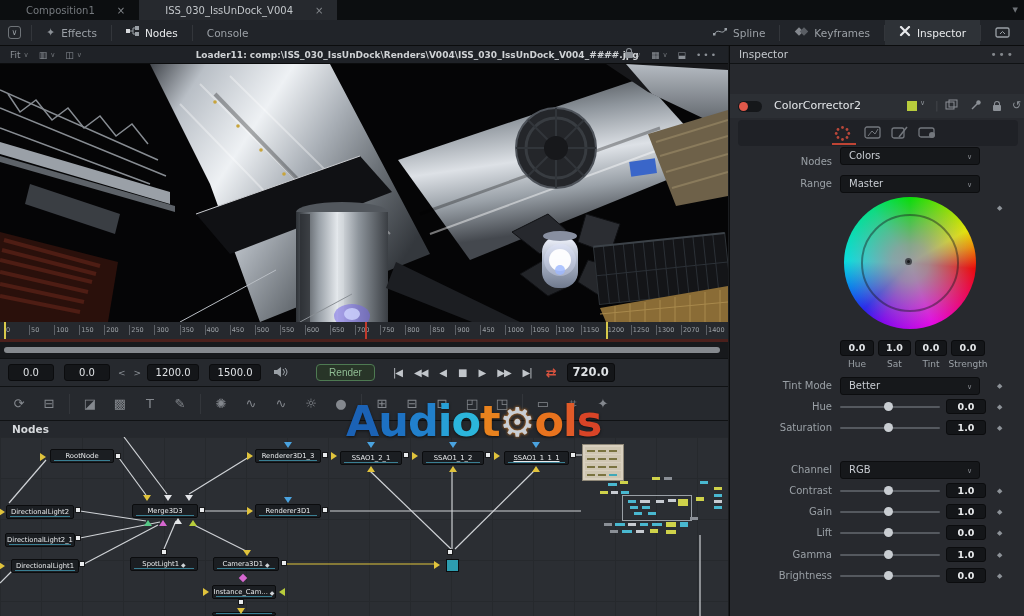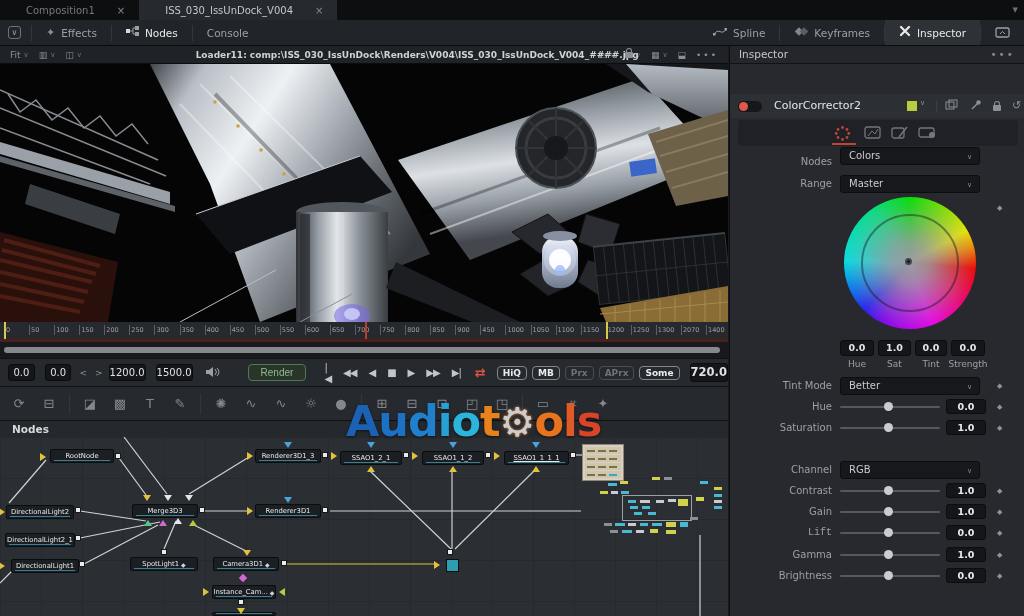--- a/index.html
+++ b/index.html
@@ -391,27 +391,20 @@
     <div id="tbuttons" style="display:flex;align-items:center;margin-left:12px">
         <span class="tbtn">|◀</span>
         <span class="tbtn">◀◀</span>
         <span class="tbtn">◀</span>
         <span class="tbtn">■</span>
         <span class="tbtn">▶</span>
         <span class="tbtn">▶▶</span>
         <span class="tbtn">▶|</span>
       </div>
     <span id="loop-btn">⇄</span>
-    <div id="flags" style="display:flex;align-items:center;margin-left:6px">
-        <span class="flag on">HiQ</span>
-        <span class="flag on">MB</span>
-        <span class="flag">Prx</span>
-        <span class="flag">APrx</span>
-        <span class="flag on">Some</span>
-      </div>
     <div class="vbox" style="width:48px;height:19px;line-height:17px;font-size:11.5px;font-weight:bold;margin-left:10px">720.0</div>
   </div>
 
   <div id="fxbar">
       <span class="fxicon" style="margin-left: 4px;">⟳</span>
       <span class="fxicon">⊟</span>
       <span class="fxdiv"></span>
       <span class="fxicon">◪</span>
       <span class="fxicon">▩</span>
       <span class="fxicon">T</span>
@@ -694,21 +687,21 @@
       <div class="ilabel" style="left: 7px; top: 439px;">Contrast</div>
       <div class="strack" style="top: 444px;"></div>
       <div class="sknob" style="left: 154px; top: 440px;"></div>
       <div class="sval" style="top: 437px;">1.0</div>
       <span class="kdiamond" style="top: 441px;">◆</span>
       <div class="ilabel" style="left: 7px; top: 460px;">Gain</div>
       <div class="strack" style="top: 465px;"></div>
       <div class="sknob" style="left: 154px; top: 461px;"></div>
       <div class="sval" style="top: 458px;">1.0</div>
       <span class="kdiamond" style="top: 462px;">◆</span>
-      <div class="ilabel" style="left: 7px; top: 481px; font-family: Liberation Mono, monospace;">Lift</div>
+      <div class="ilabel" style="left: 7px; top: 481px;">Lift</div>
       <div class="strack" style="top: 486px;"></div>
       <div class="sknob" style="left: 154px; top: 482px;"></div>
       <div class="sval" style="top: 479px;">0.0</div>
       <span class="kdiamond" style="top: 483px;">◆</span>
       <div class="ilabel" style="left: 7px; top: 503px;">Gamma</div>
       <div class="strack" style="top: 508px;"></div>
       <div class="sknob" style="left: 154px; top: 504px;"></div>
       <div class="sval" style="top: 501px;">1.0</div>
       <span class="kdiamond" style="top: 505px;">◆</span>
       <div class="ilabel" style="left: 7px; top: 524px;">Brightness</div>

